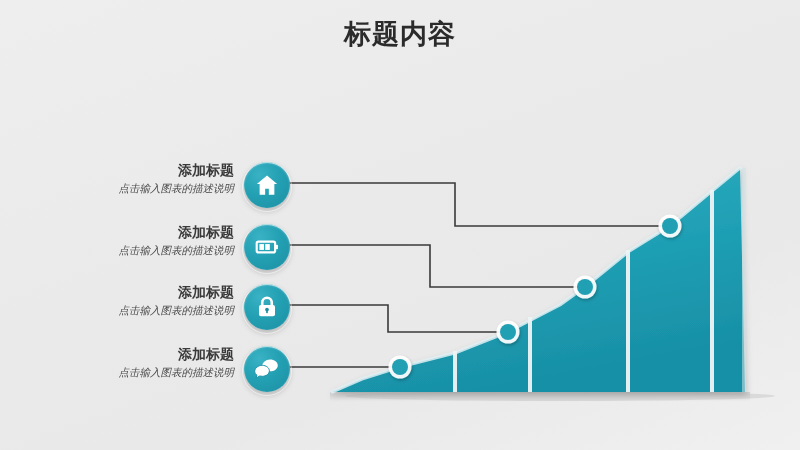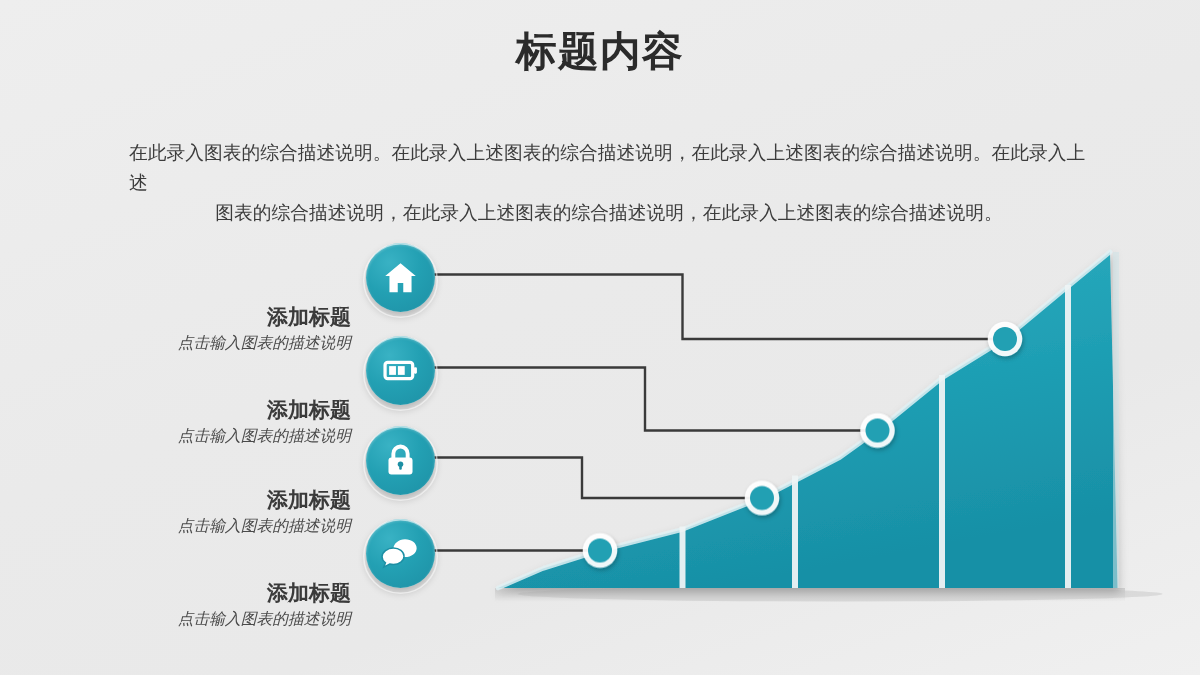--- a/index.html
+++ b/index.html
@@ -76,21 +76,20 @@
     left: 60px;
     width: 230px;
     height: 54px;
   }
   .legend-text {
     position: absolute;
     right: 56px;
     top: 0;
     width: 170px;
     text-align: right;
-    margin-top: 41px;
   }
   .legend-title {
     font-size: 14px;
     font-weight: bold;
     color: #3a3a3a;
     line-height: 20px;
     white-space: nowrap;
   }
   .legend-desc {
     font-size: 10.5px;
@@ -132,24 +131,20 @@
 <body>
 
 <div id="slide">
 
   <div id="title-area">
     <div id="title-dash-left"></div>
     <div id="title-dash-right"></div>
     <div id="page-title">标题内容</div>
   </div>
 
-  <div id="intro-paragraph">
-    <span class="ln ln1">在此录入图表的综合描述说明。在此录入上述图表的综合描述说明，在此录入上述图表的综合描述说明。在此录入上述</span>
-    <span class="ln ln2">图表的综合描述说明，在此录入上述图表的综合描述说明，在此录入上述图表的综合描述说明。</span>
-  </div>
 
   <svg id="chart" viewBox="0 0 800 450" xmlns="http://www.w3.org/2000/svg">
     <defs>
       <linearGradient id="areaGrad" x1="0" y1="0" x2="0.35" y2="1">
         <stop offset="0%" stop-color="#2fb0c2"></stop>
         <stop offset="55%" stop-color="#1f9fb4"></stop>
         <stop offset="100%" stop-color="#1890a6"></stop>
       </linearGradient>
       <linearGradient id="baseShadow" x1="0" y1="0" x2="0" y2="1">
         <stop offset="0%" stop-color="#b9b9b9" stop-opacity="0.55"></stop>

